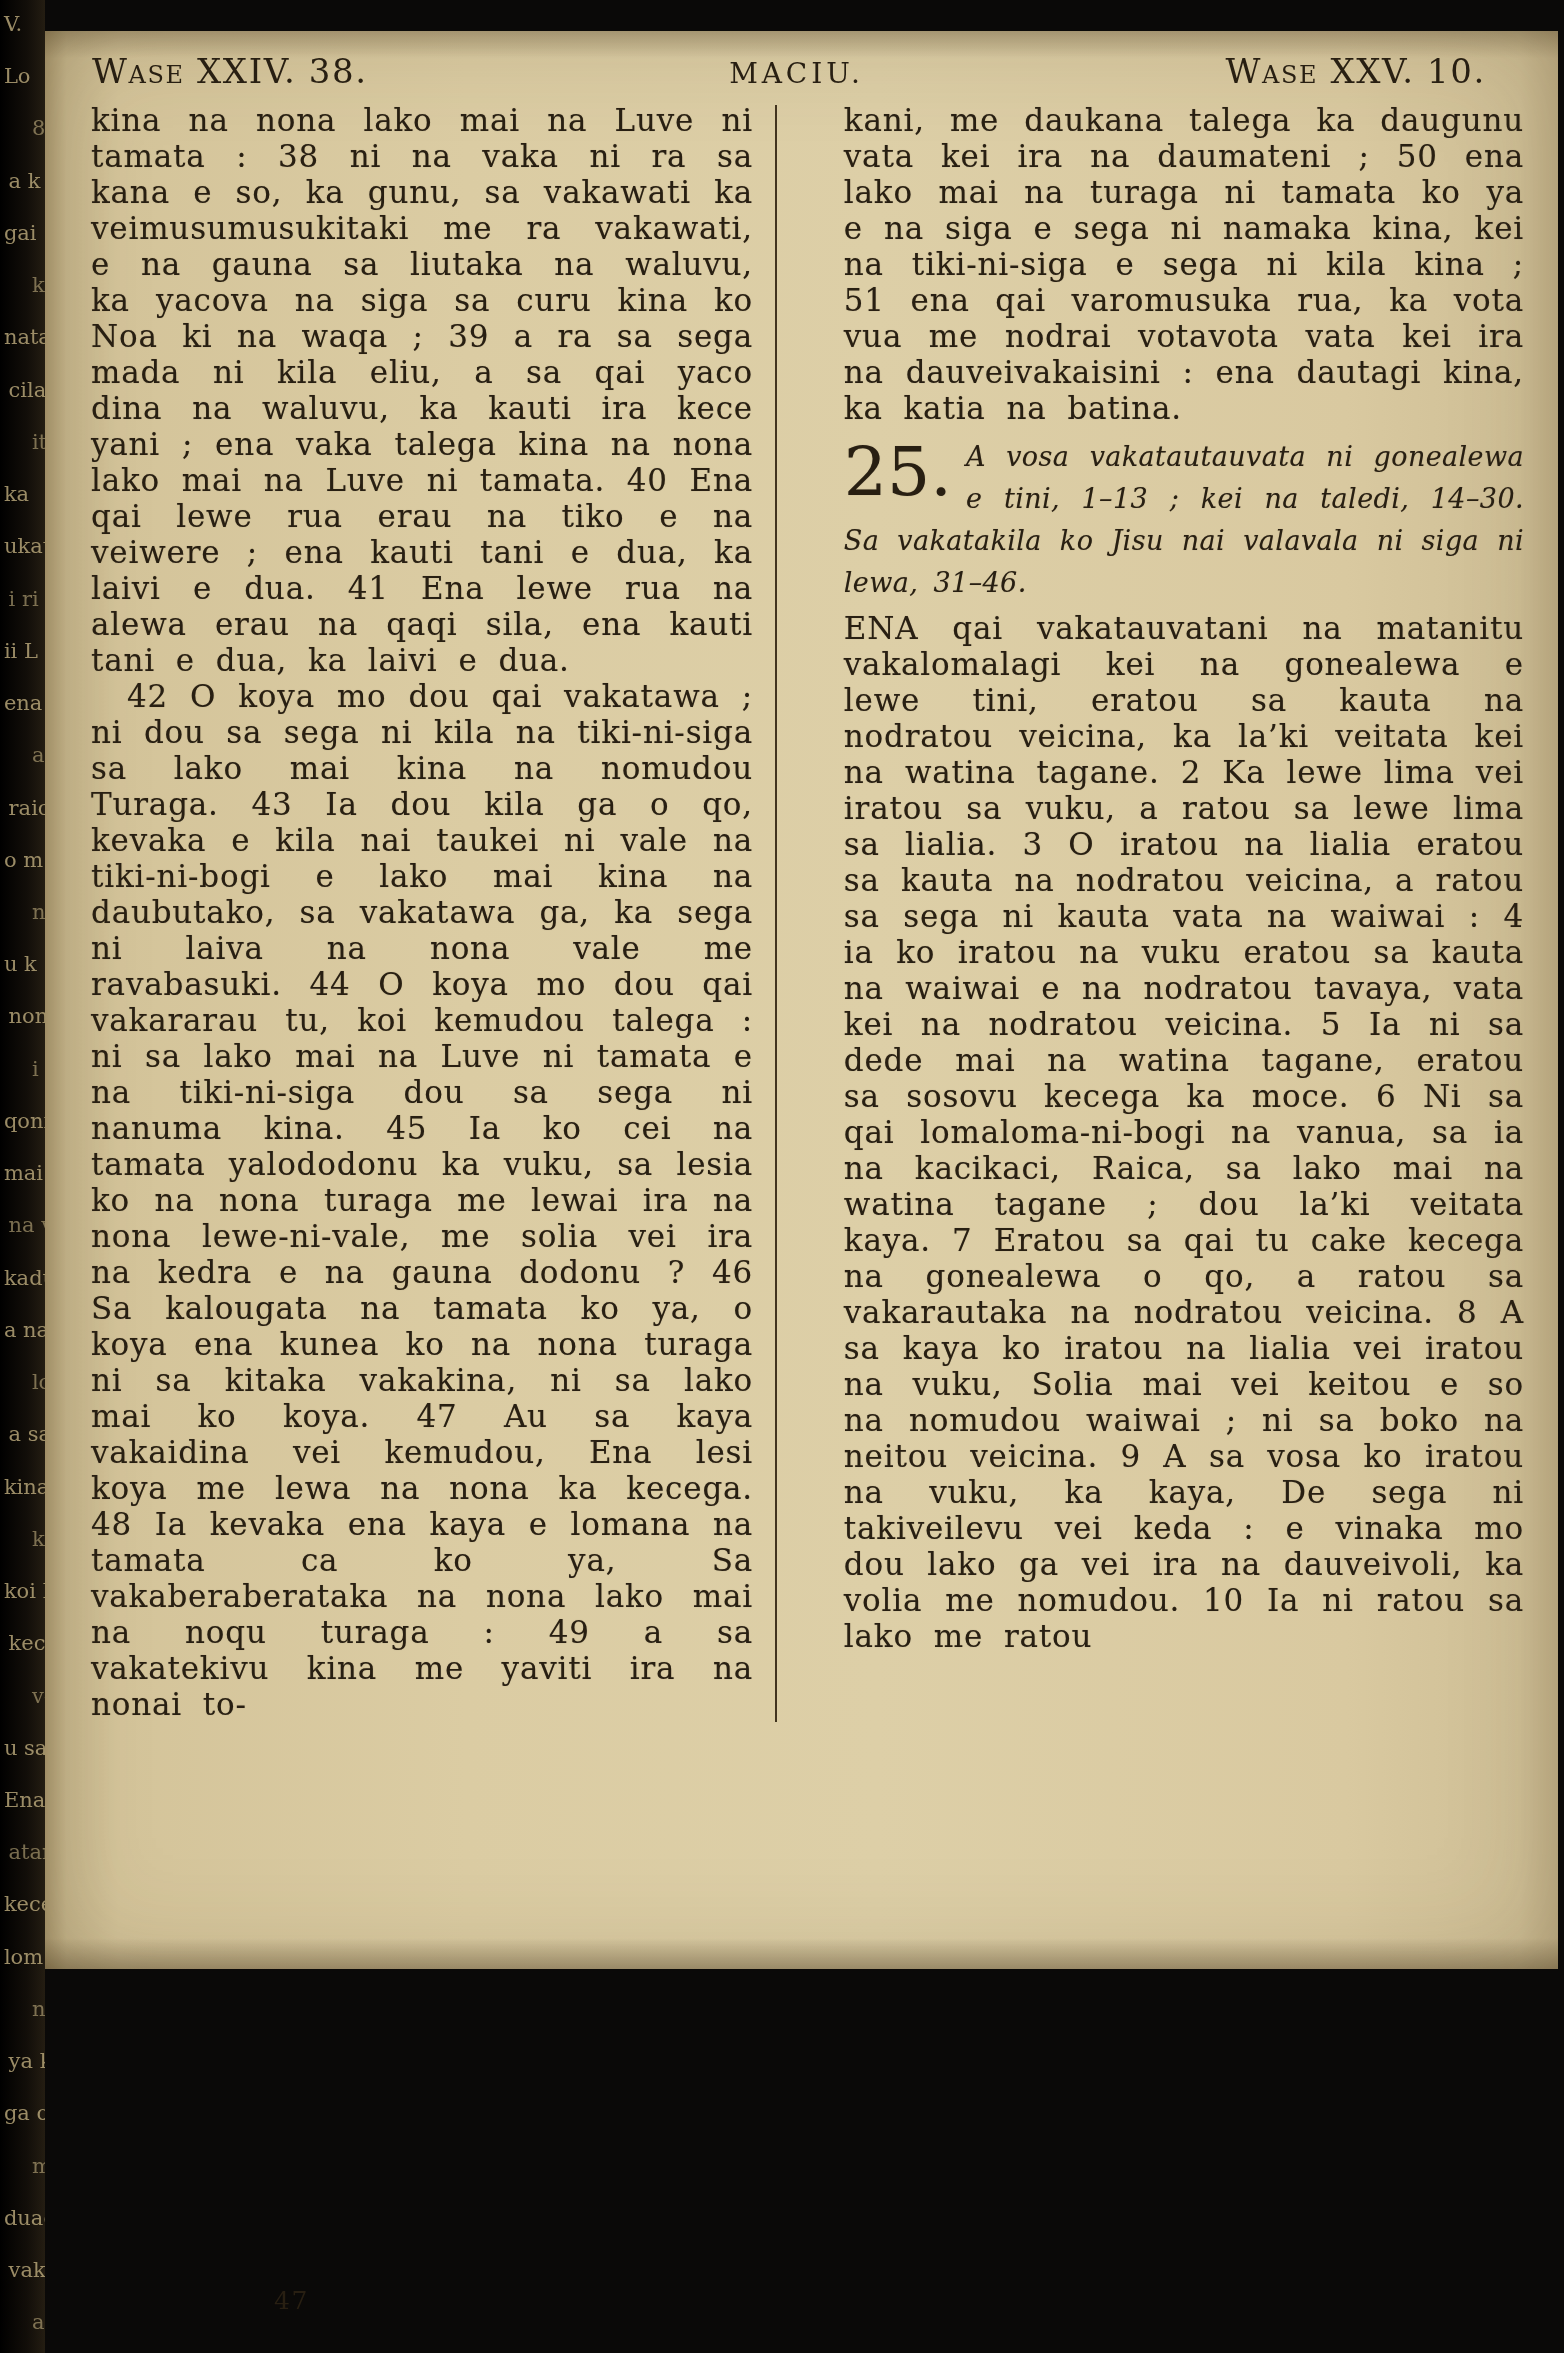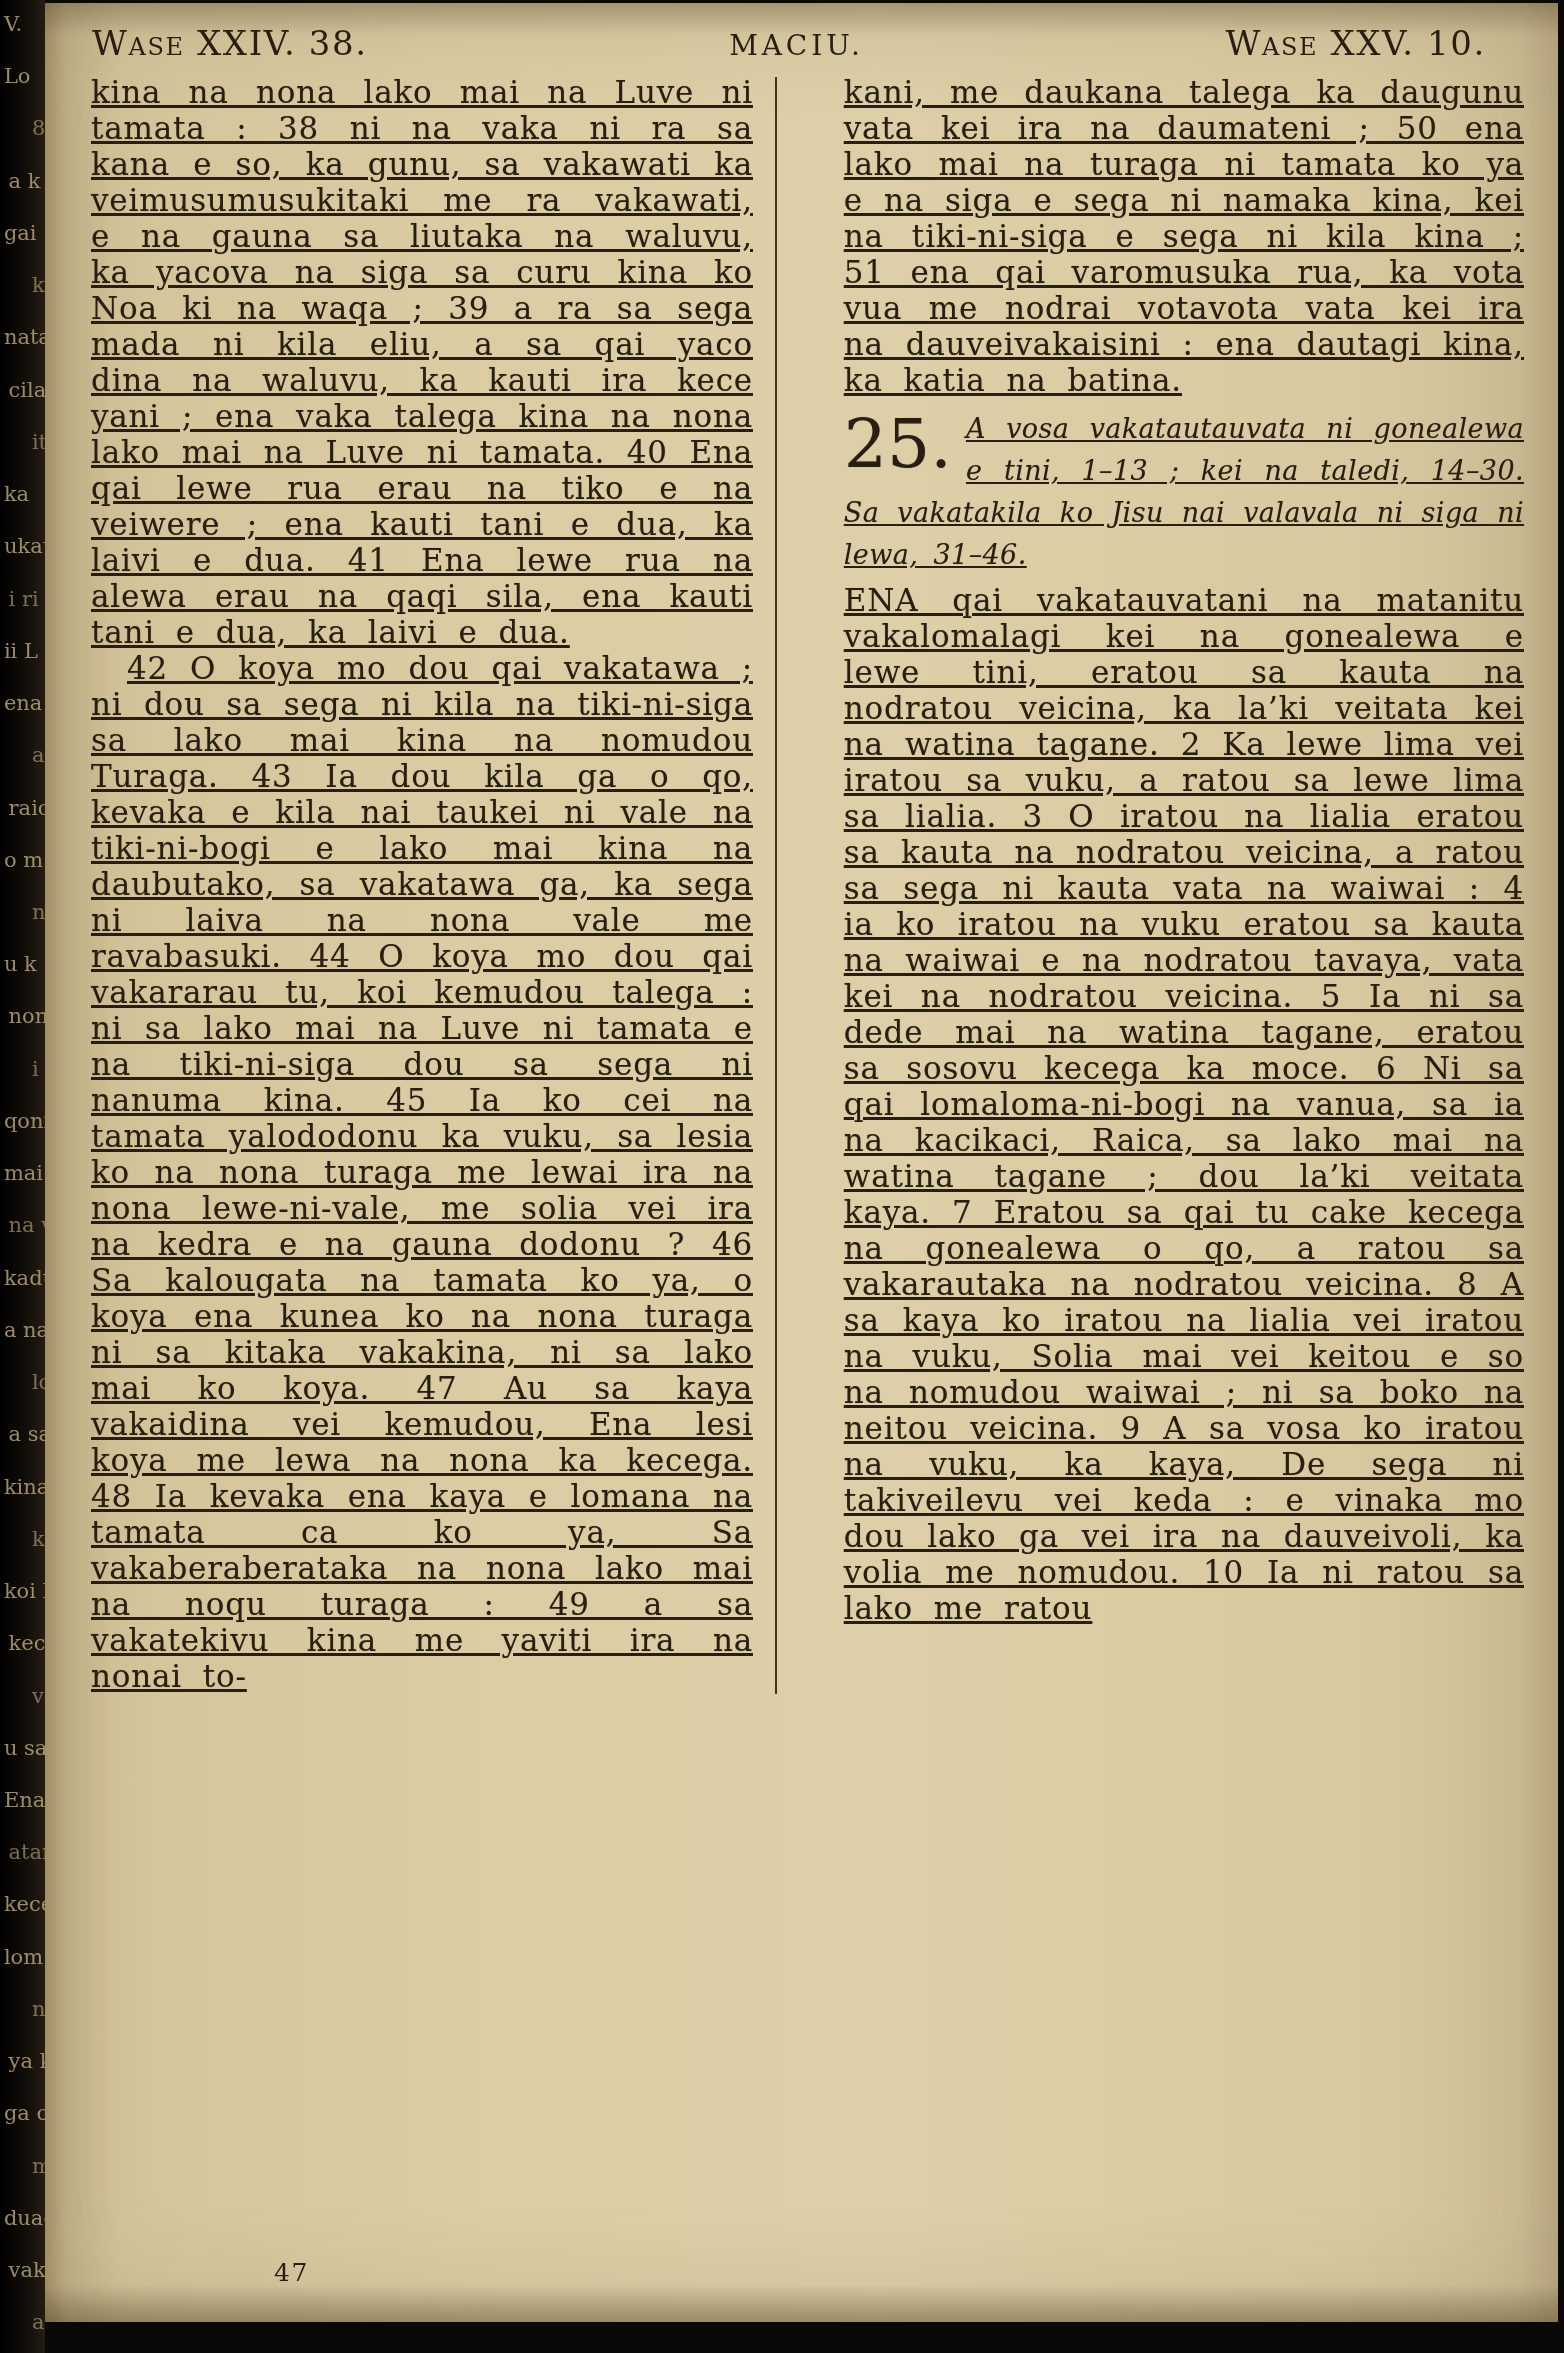--- a/index.html
+++ b/index.html
@@ -28,22 +28,22 @@
     color: #b4a377;
     font-size: 21px;
     line-height: 1;
     white-space: nowrap;
     opacity: .85;
   }
   .frag:nth-child(3n) { opacity: .65; margin-left: 28px; }
   .frag:nth-child(4n) { margin-left: 4.7px; }
   .page {
     position: absolute;
-    left: 42px; top: 3px;
-    width: 1516px; height: 2319px;
+    left: 42px; top: 31px;
+    width: 1516px; height: 1938px;
     color: #281f12;
     background:
       linear-gradient(180deg, rgba(70,54,28,.30) 0%, rgba(70,54,28,0) 1.4%, rgba(70,54,28,0) 98.4%, rgba(70,54,28,.38) 100%),
       linear-gradient(90deg, #a6946b 0%, #c6b68c 1.6%, #d4c49a 5%, #dbcca3 28%, #ddcfa7 55%, #d9c9a0 86%, #cfbf96 97.5%, #c1b088 100%);
     box-shadow: inset 0 0 110px rgba(82,62,30,.22);
   }
   .header {
     display: flex;
     justify-content: space-between;
     align-items: baseline;
@@ -53,21 +53,21 @@
     font-variant: small-caps;
     font-size: 34px;
     letter-spacing: 1.6px;
     white-space: nowrap;
   }
   .title {
     font-size: 28px;
     letter-spacing: 3.9px;
     white-space: nowrap;
   }
-  .columns { display: flex; padding: 11px 34px 0 49px; text-decoration: underline; }
+  .columns { display: flex; padding: 11px 34px 0 49px; }
   .col {
     text-align: justify;
     font-size: 31px;
     line-height: 36px;
     letter-spacing: 0.8px;
     word-spacing: 10.2px;
     text-shadow: 0 0 0.8px rgba(42,32,16,.35);
   }
   .col-left { width: 662px; }
   .divider {

